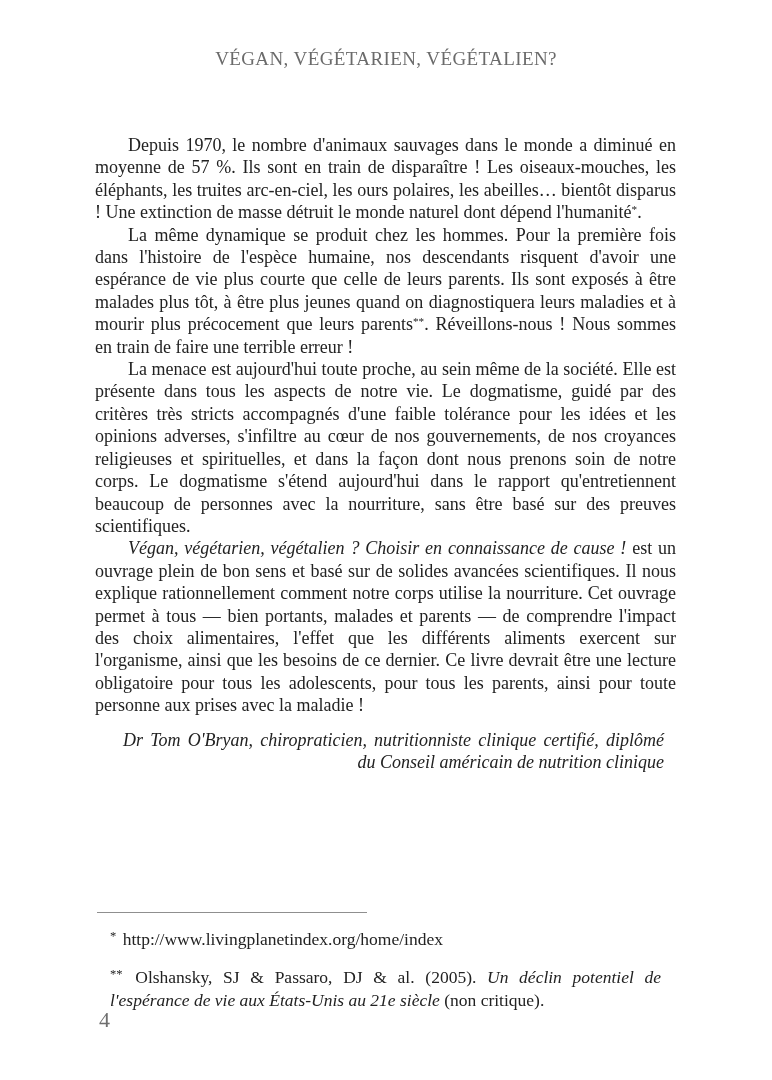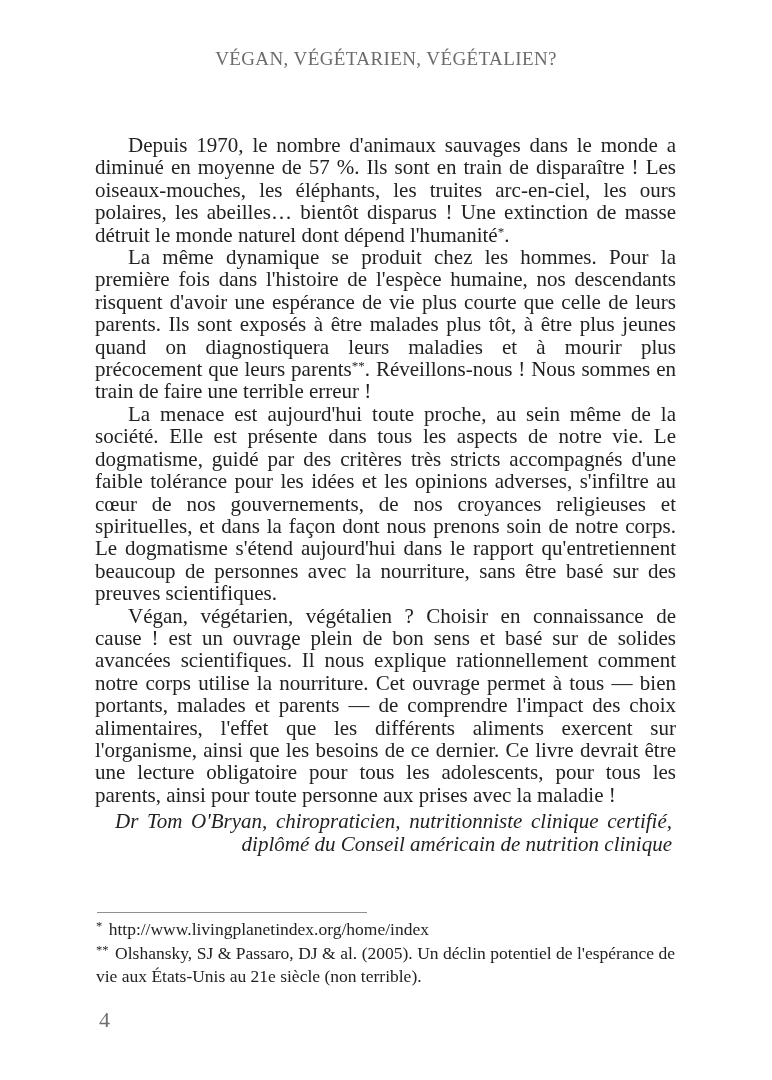--- a/index.html
+++ b/index.html
@@ -25,38 +25,38 @@
     font-size: 19px;
     line-height: 26px;
     letter-spacing: 0.4px;
   }
   .body-text {
     position: absolute;
     top: 134px;
     left: 95px;
     width: 581px;
     color: #222222;
-    font-size: 21px;
+    font-size: 18px;
     line-height: 22.4px;
     text-align: justify;
     hyphens: auto;
     -webkit-hyphens: auto;
   }
   .para {
     margin: 0;
     text-indent: 33px;
   }
   .signature {
-    margin: 4px;
+    margin: 12px;
     font-style: italic;
     text-align: justify;
     text-align-last: right;
     text-indent: 16px;
   }
-  .italic { }
+  .italic { font-style: italic; }
   .sup {
     font-size: 0.62em;
     position: relative;
     top: -0.45em;
     line-height: 0;
   }
   .footnotes {
     position: absolute;
     top: 912px;
     left: 95px;
@@ -65,21 +65,21 @@
     font-size: 17.5px;
     line-height: 23px;
     text-align: justify;
   }
   .fn-rule {
     width: 270px;
     height: 1px;
     background: #8f8f8f;
     margin: 0 0 5px 2px;
   }
-  .footnote { margin: 1px; }
+  .footnote { margin: 15px; }
   .fn-marker {
     font-size: 0.72em;
     position: relative;
     top: -0.38em;
     padding-right: 2px;
     line-height: 0;
   }
   .page-number {
     position: absolute;
     top: 1008px;
@@ -102,18 +102,18 @@
     <p class="para"><span>Depuis 1970, le nombre d'animaux sauvages dans le monde a diminué en moyenne de 57 %. Ils sont en train de disparaître ! Les oiseaux-mouches, les éléphants, les truites arc-en-ciel, les ours polaires, les abeilles… bientôt disparus ! Une extinction de masse détruit le monde naturel dont dépend l'humanité</span><span class="sup">*</span><span>.</span></p>
     <p class="para"><span>La même dynamique se produit chez les hommes. Pour la première fois dans l'histoire de l'espèce humaine, nos descendants risquent d'avoir une espérance de vie plus courte que celle de leurs parents. Ils sont exposés à être malades plus tôt, à être plus jeunes quand on diagnostiquera leurs maladies et à mourir plus précocement que leurs parents</span><span class="sup">**</span><span>. Réveillons-nous ! Nous sommes en train de faire une terrible erreur !</span></p>
     <p class="para"><span>La menace est aujourd'hui toute proche, au sein même de la société. Elle est présente dans tous les aspects de notre vie. Le dogmatisme, guidé par des critères très stricts accompagnés d'une faible tolérance pour les idées et les opinions adverses, s'infiltre au cœur de nos gouvernements, de nos croyances religieuses et spirituelles, et dans la façon dont nous prenons soin de notre corps. Le dogmatisme s'étend aujourd'hui dans le rapport qu'entretiennent beaucoup de personnes avec la nourriture, sans être basé sur des preuves scientifiques.</span></p>
     <p class="para"><span class="italic">Végan, végétarien, végétalien ? Choisir en connaissance de cause !</span><span> est un ouvrage plein de bon sens et basé sur de solides avancées scientifiques. Il nous explique rationnellement comment notre corps utilise la nourriture. Cet ouvrage permet à tous — bien portants, malades et parents — de comprendre l'impact des choix alimentaires, l'effet que les différents aliments exercent sur l'organisme, ainsi que les besoins de ce dernier. Ce livre devrait être une lecture obligatoire pour tous les adolescents, pour tous les parents, ainsi pour toute personne aux prises avec la maladie !</span></p>
     <p class="signature"><span class="italic">Dr Tom O'Bryan, chiropraticien, nutritionniste clinique certifié, diplômé du Conseil américain de nutrition clinique</span></p>
   </main>
 
   <footer class="footnotes">
     <div class="fn-rule"></div>
     <p class="footnote"><span class="fn-marker">*</span><span><span> http://www.livingplanetindex.org/home/index</span></span></p>
-    <p class="footnote"><span class="fn-marker">**</span><span><span> Olshansky, SJ &amp; Passaro, DJ &amp; al. (2005). </span><span class="italic">Un déclin potentiel de l'espérance de vie aux États-Unis au 21e siècle</span><span> (non terrible).</span></span></p>
+    <p class="footnote"><span class="fn-marker">**</span><span><span> Olshansky, SJ &amp; Passaro, DJ &amp; al. (2005). </span><span class="italic">Un déclin potentiel de l'espérance de vie aux États-Unis au 21e siècle</span><span> (non critique).</span></span></p>
   </footer>
 
   <div class="page-number">4</div>
 
 </div>
 
 </body></html>

